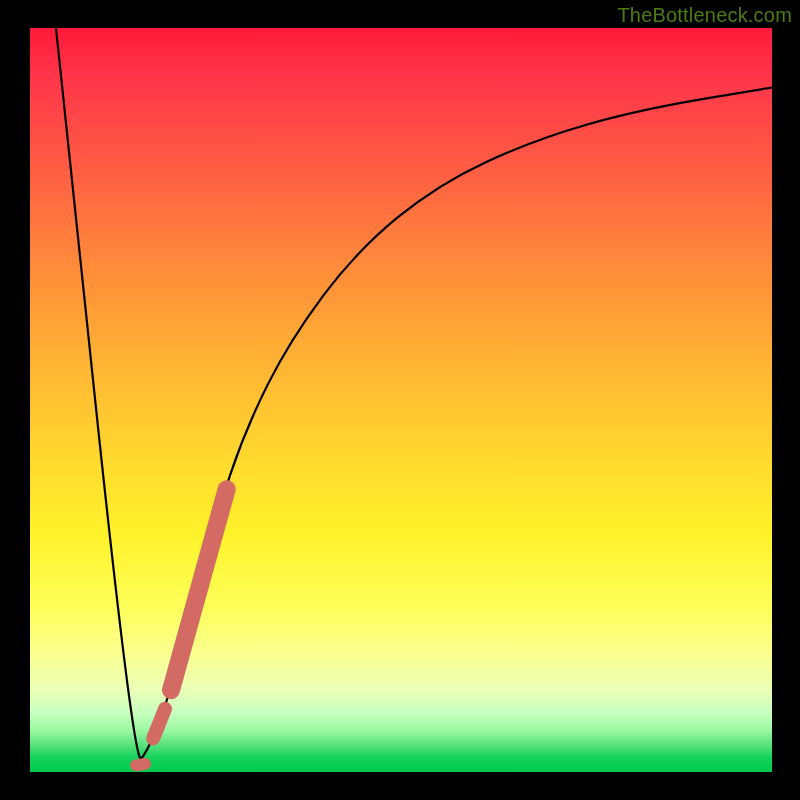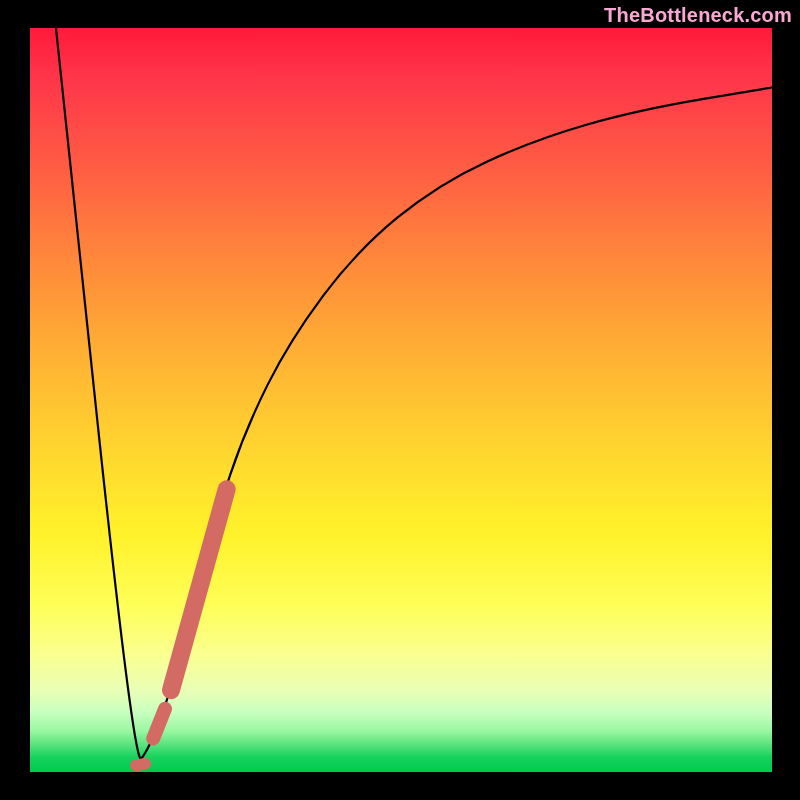--- a/index.html
+++ b/index.html
@@ -47,23 +47,23 @@
     left: 30px;
     top: 28px;
     width: 742px;
     height: 744px;
     overflow: visible;
   }
   .watermark {
     position: absolute;
     top: 4px;
     right: 8px;
-    color: #f9a8d4;
+    color: #4d7c0f;
     font-size: 20px;
-    font-weight: 700;
+    font-weight: 400;
     letter-spacing: 0.2px;
   }
 </style>
 </head>
 <body>
 
 <div class="frame">
   <div class="plot"></div>
 
   <svg class="curve" viewBox="0 0 742 744">

